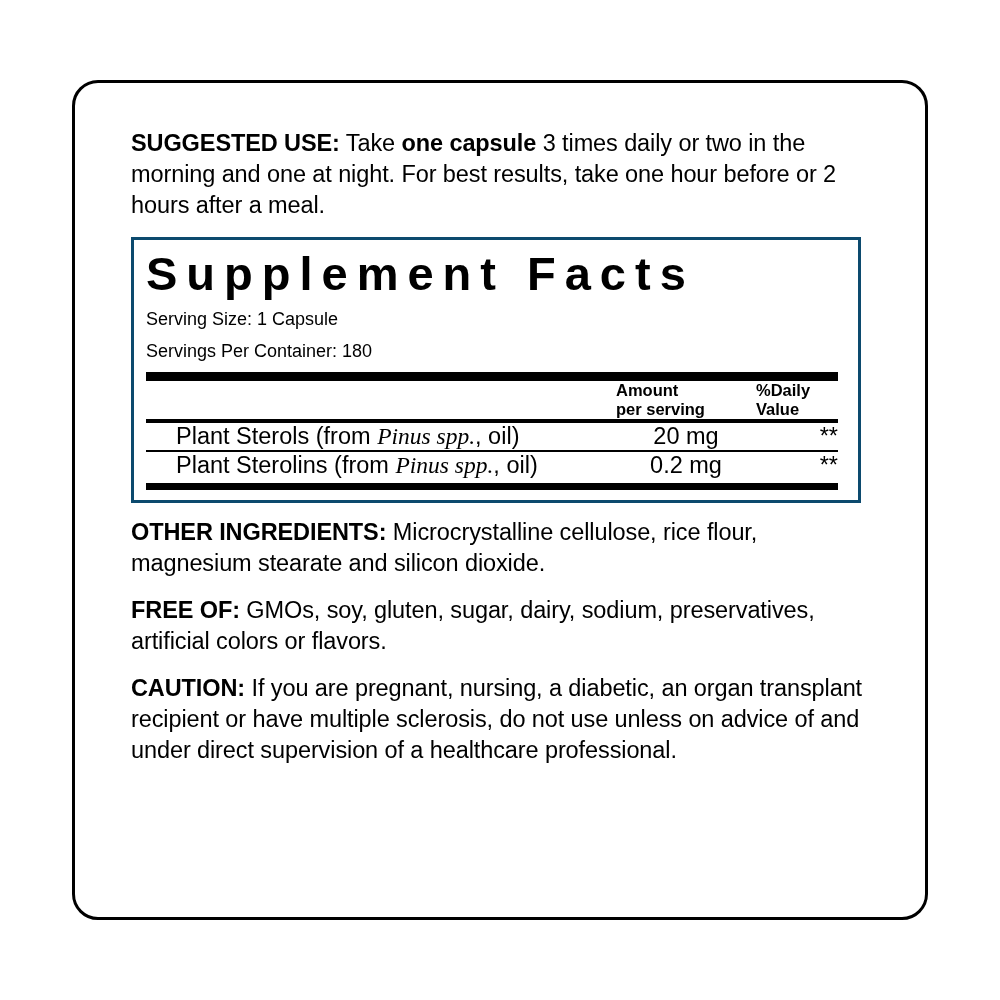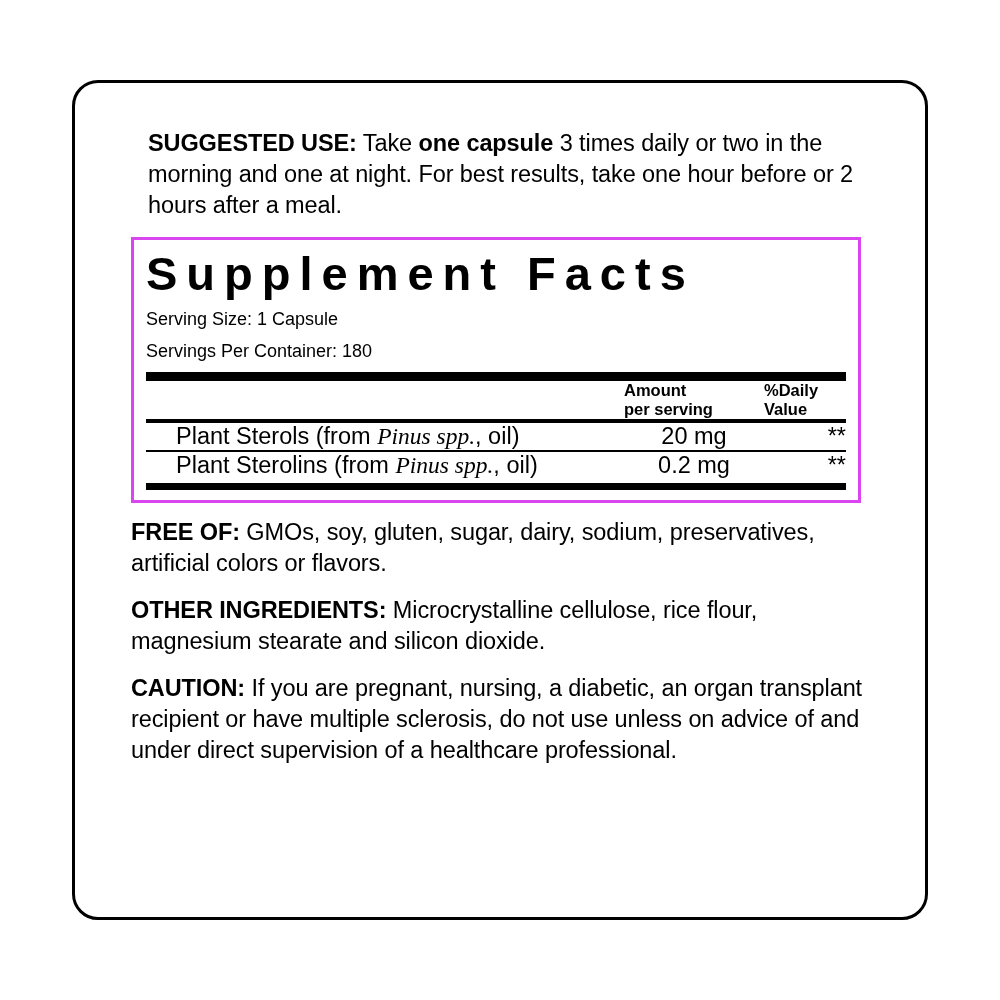--- a/index.html
+++ b/index.html
@@ -33,27 +33,27 @@
   }
 
   
   .para {
     font-size: 23.5px;
     line-height: 31px;
     letter-spacing: -0.1px;
   }
   .para b, .bold { font-weight: bold; }
 
-  .suggested-use { margin-bottom: 16px; margin-left: 17px; }
+  .suggested-use { margin-bottom: 16px; }
 
   
   .sf-box {
-    border: 3px solid #d946ef;
+    border: 3px solid #0c4a6e;
     box-sizing: border-box;
-    padding: 6px 12px 10px 12px;
+    padding: 6px 20px 10px 12px;
     width: 730px;
   }
   .sf-title {
     font-size: 47px;
     font-weight: bold;
     letter-spacing: 9px;
     line-height: 56px;
     white-space: nowrap;
   }
   .sf-serving {
@@ -166,24 +166,24 @@
           <td class="col-dv">**</td>
         </tr>
       </tbody>
         </table>
 
       <div class="rule-med" style="border-bottom-width:7px;margin-top:4px;"></div>
     </div>
 
     <div class="after-box">
       <div class="para block">
-        <span class="bold">FREE OF:</span><span> GMOs, soy, gluten, sugar, dairy, sodium, preservatives, artificial colors or flavors.</span>
+        <span class="bold">OTHER INGREDIENTS:</span><span> Microcrystalline cellulose, rice flour, magnesium stearate and silicon dioxide.</span>
       </div>
       <div class="para block">
-        <span class="bold">OTHER INGREDIENTS:</span><span> Microcrystalline cellulose, rice flour, magnesium stearate and silicon dioxide.</span>
+        <span class="bold">FREE OF:</span><span> GMOs, soy, gluten, sugar, dairy, sodium, preservatives, artificial colors or flavors.</span>
       </div>
       <div class="para block">
         <span class="bold">CAUTION:</span><span> If you are pregnant, nursing, a diabetic, an organ transplant recipient or have multiple sclerosis, do not use unless on advice of and under direct supervision of a healthcare professional.</span>
       </div>
     </div>
 
   </div>
 </div>
 
 </body></html>

